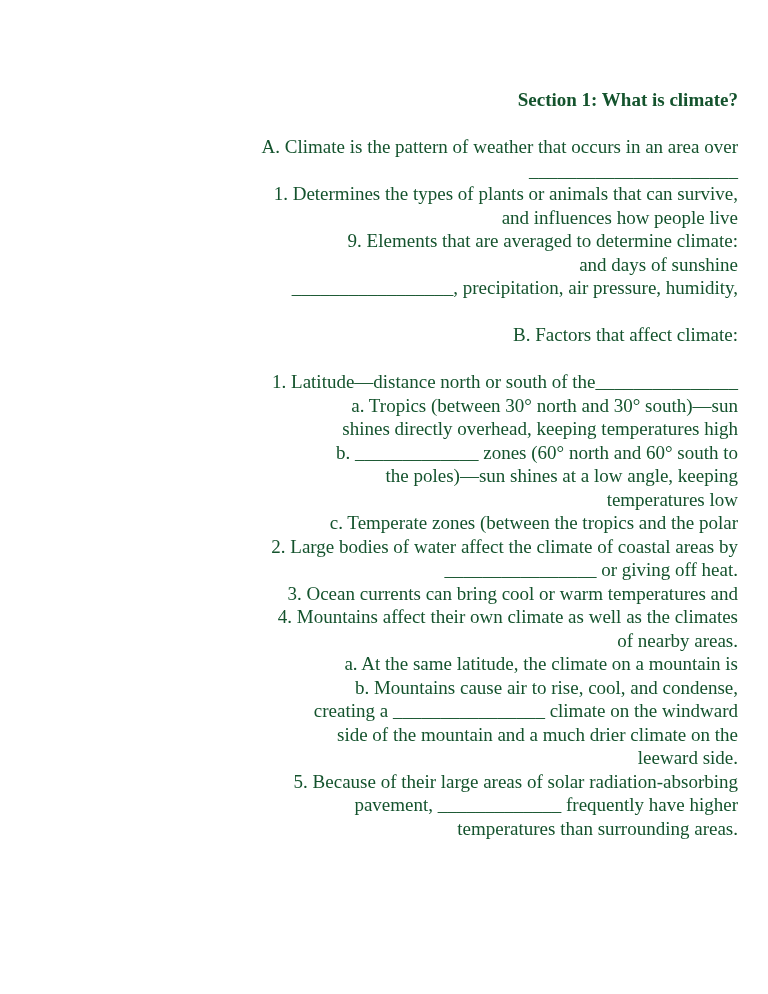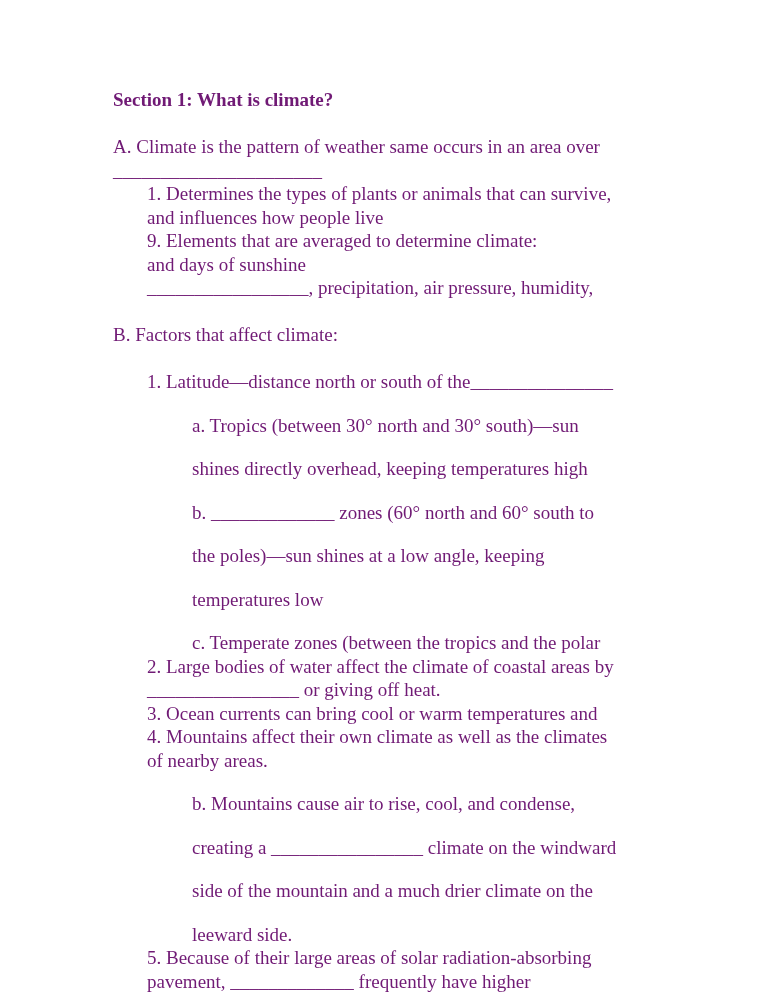--- a/index.html
+++ b/index.html
@@ -20,31 +20,31 @@
     color: #1c1c1c;
     overflow: hidden;
   }
   .doc-body { width: 100%; }
   .line {
     white-space: pre-wrap;
     min-height: 23.5px;
   }
   .indent-0 { padding-left: 0; }
   .indent-1 { padding-left: 34px; }
-  .indent-2 { padding-left: 79px; margin-top: 20px; }
+  .indent-2 { padding-left: 79px; }
   .bold { font-weight: bold; }
 </style>
 </head>
 <body>
 
-<div class="page" style="background: rgb(255, 255, 255); color: #701a75;">
+<div class="page" style="background: rgb(255, 255, 255); color: #14532d; text-align: right;">
   <div class="doc-body" id="doc-lines">
       <div class="line indent-0 bold"><span>Section 1: What is climate?</span></div>
       <div class="line indent-0"><span></span></div>
-      <div class="line indent-0"><span>A. Climate is the pattern of weather same occurs in an area over</span></div>
+      <div class="line indent-0"><span>A. Climate is the pattern of weather that occurs in an area over</span></div>
       <div class="line indent-0"><span>______________________</span></div>
       <div class="line indent-1"><span>1. Determines the types of plants or animals that can survive,</span></div>
       <div class="line indent-1"><span>and influences how people live</span></div>
       <div class="line indent-1"><span>9. Elements that are averaged to determine climate:</span></div>
       <div class="line indent-1"><span>and days of sunshine</span></div>
       <div class="line indent-1"><span>_________________, precipitation, air pressure, humidity,</span></div>
       <div class="line indent-0"><span></span></div>
       <div class="line indent-0"><span>B. Factors that affect climate:</span></div>
       <div class="line indent-0"><span></span></div>
       <div class="line indent-1"><span>1. Latitude—distance north or south of the_______________</span></div>
@@ -52,20 +52,21 @@
       <div class="line indent-2"><span>shines directly overhead, keeping temperatures high</span></div>
       <div class="line indent-2"><span>b. _____________ zones (60° north and 60° south to</span></div>
       <div class="line indent-2"><span>the poles)—sun shines at a low angle, keeping</span></div>
       <div class="line indent-2"><span>temperatures low</span></div>
       <div class="line indent-2"><span>c. Temperate zones (between the tropics and the polar</span></div>
       <div class="line indent-1"><span>2. Large bodies of water affect the climate of coastal areas by</span></div>
       <div class="line indent-1"><span>________________ or giving off heat.</span></div>
       <div class="line indent-1"><span>3. Ocean currents can bring cool or warm temperatures and</span></div>
       <div class="line indent-1"><span>4. Mountains affect their own climate as well as the climates</span></div>
       <div class="line indent-1"><span>of nearby areas.</span></div>
+      <div class="line indent-2"><span>a. At the same latitude, the climate on a mountain is</span></div>
       <div class="line indent-2"><span>b. Mountains cause air to rise, cool, and condense,</span></div>
       <div class="line indent-2"><span>creating a ________________ climate on the windward</span></div>
       <div class="line indent-2"><span>side of the mountain and a much drier climate on the</span></div>
       <div class="line indent-2"><span>leeward side.</span></div>
       <div class="line indent-1"><span>5. Because of their large areas of solar radiation-absorbing</span></div>
       <div class="line indent-1"><span>pavement, _____________ frequently have higher</span></div>
       <div class="line indent-1"><span>temperatures than surrounding areas.</span></div>
     </div>
 </div>
 

